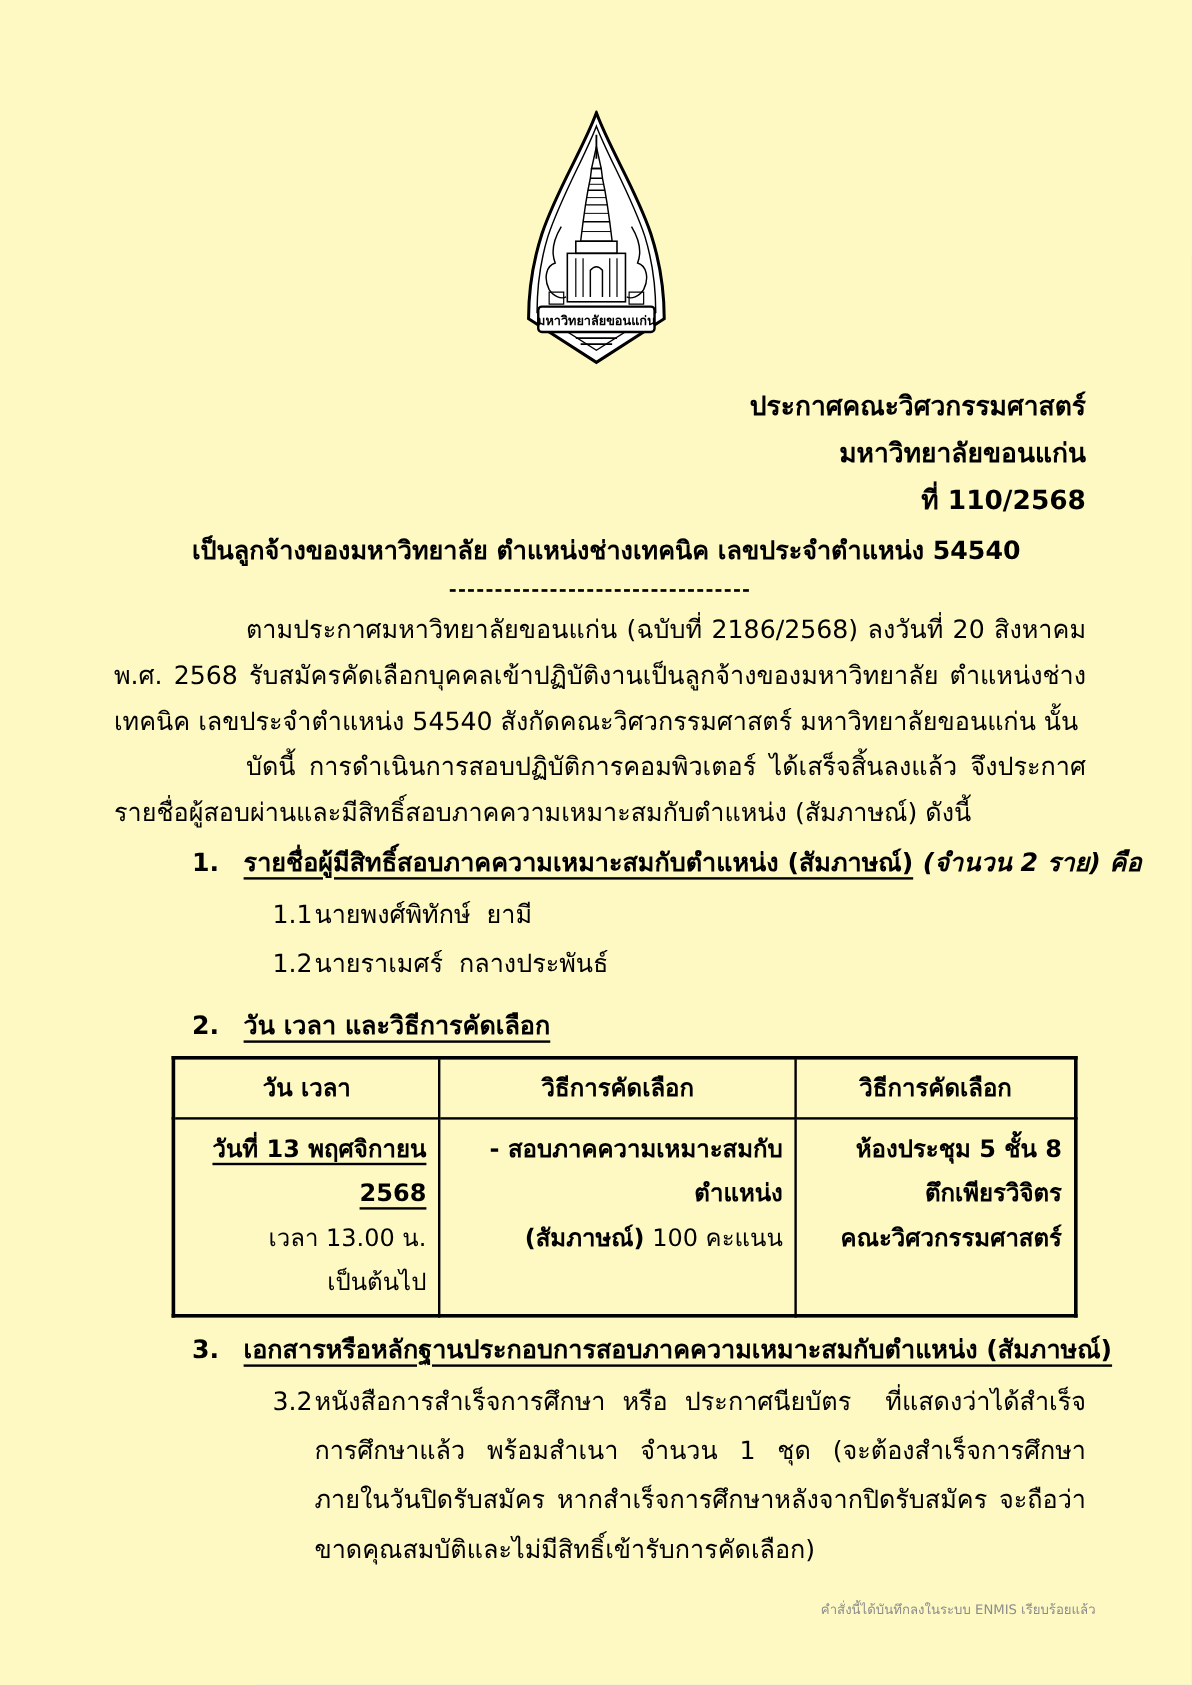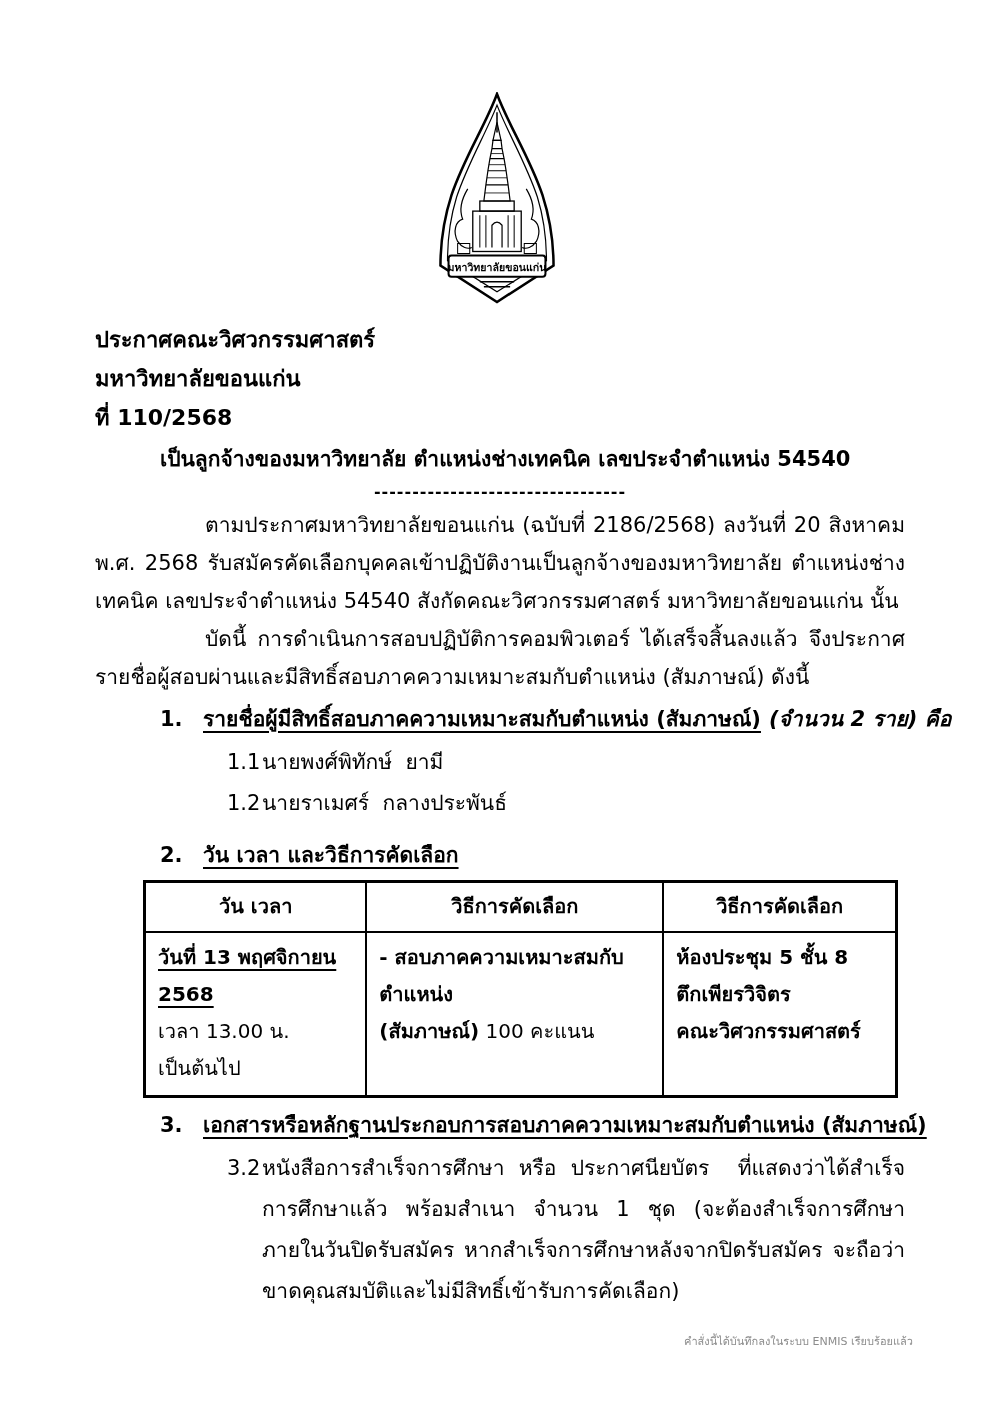--- a/index.html
+++ b/index.html
@@ -2,42 +2,42 @@
 <html><head>
 <meta charset="utf-8">
 <style>
   * { margin: 0; padding: 0; box-sizing: border-box; }
   html, body { background: #e8e8e8; }
   .page {
     position: relative;
     width: 993px;
     height: 1404px;
     margin: 0 auto;
-    background: #ffffff;
+    background: #fef9c3;
     color: #000000;
     font-family: "DejaVu Sans", "Liberation Sans", sans-serif;
     overflow: hidden;
   }
   .logo-wrap {
     padding-top: 92px;
     display: flex;
     justify-content: center;
   }
   .content {
     padding: 0 88px 0 95px;
   }
   .bold { font-weight: bold; }
   .underline {
     text-decoration: underline;
     text-decoration-thickness: 2px;
     text-underline-offset: 5px;
   }
   .title-block {
     margin-top: 14px;
-    text-align: left;
+    text-align: right;
     font-weight: bold;
     font-size: 22px;
     line-height: 39px;
   }
   .subject {
     font-size: 21px;
     font-weight: bold;
     line-height: 38px;
     margin-top: 3px;
   }
@@ -85,20 +85,21 @@
     width: 755px;
     border-collapse: collapse;
     border: 3px solid #000;
     font-size: 20px;
     margin-top: 2px;
     margin-bottom: 4px;
   }
   table.sched th, table.sched td {
     border: 2px solid #000;
     vertical-align: top;
+    text-align: right;
   }
   table.sched th {
     font-weight: bold;
     text-align: center;
     padding: 7px 4px 9px 4px;
   }
   table.sched td {
     padding: 6px 10px 8px 12px;
     line-height: 37px;
   }

